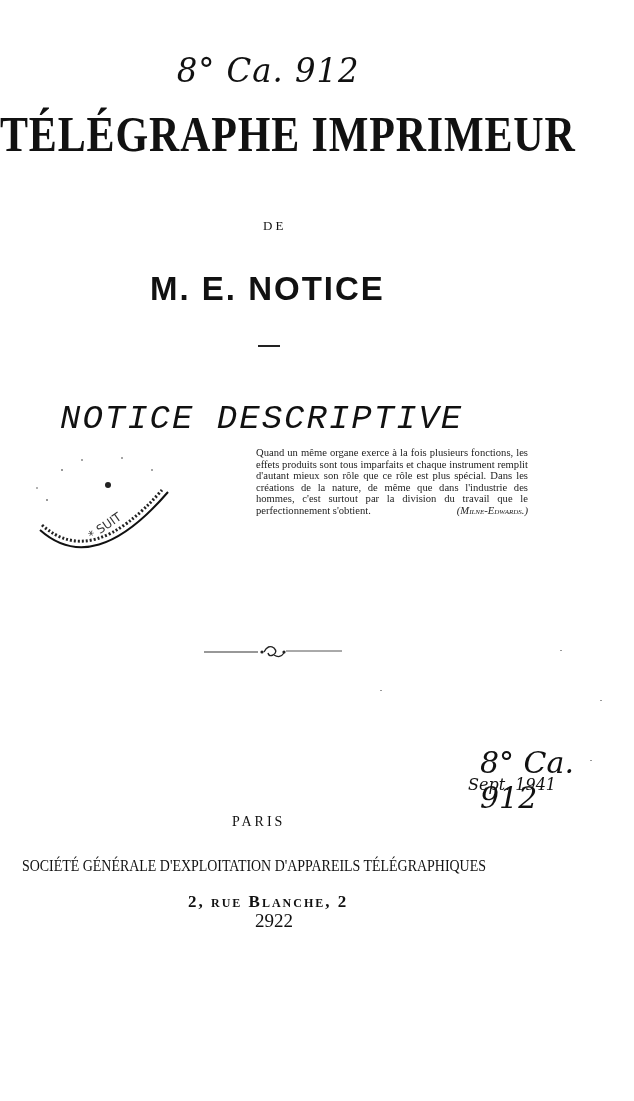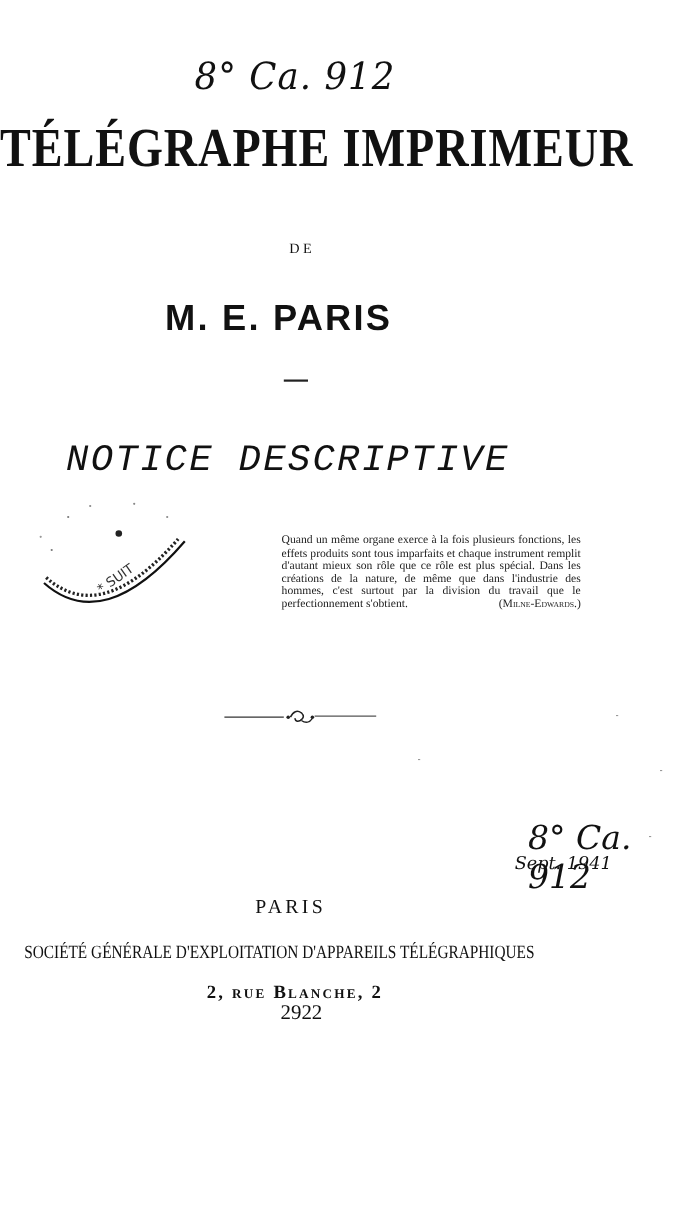--- a/index.html
+++ b/index.html
@@ -7,42 +7,42 @@
   .abs { position:absolute; }
   .hand { font-family:"DejaVu Serif", serif; font-style:italic; color:#111; }
   .serif { font-family:"Liberation Serif", serif; }
   .sans { font-family:"Liberation Sans", sans-serif; }
   #shelf-top { left:172px; top:50px; font-size:34px; letter-spacing:1px; transform:scaleX(0.95); }
   #title { left:0; top:105px; width:634px; font-size:50px; font-weight:bold; letter-spacing:1px; transform:scaleX(0.84); transform-origin:0 0; white-space:nowrap; }
   #de { left:0; width:634px; top:218px; font-size:13px; letter-spacing:3px; text-align:left; padding-left:263px; box-sizing:border-box; }
   #author { left:150px; top:270px; font-size:33px; font-weight:bold; letter-spacing:2px; }
   #dash { left:258px; top:345px; width:22px; height:2px; background:#222; }
   #notice { left:60px; top:400px; font-size:34px; font-style:italic; letter-spacing:2px; white-space:nowrap;font-family:Liberation Mono, monospace; }
-  #epigraph { left:256px; top:486px; width:272px; font-size:10.6px; line-height:11.6px; text-align:justify; color:#222; }
-  #epigraph .attr { float:right; font-variant:small-caps; }
+  #epigraph { left:256px; top:447px; width:272px; font-size:10.6px; line-height:11.6px; text-align:justify; color:#222; }
+  #epigraph .attr { float:right; font-variant:small-caps;font-style:italic; }
   #stamp { left:22px; top:430px; width:160px; height:130px; }
   #ornament { left:196px; top:640px; width:150px; height:22px; }
   #shelf-bottom { left:480px; top:745px; font-size:30px; }
   #shelf-date { left:468px; top:775px; font-size:16px; }
-  #paris { left:232px; top:814px; font-size:18px; letter-spacing:3px; }
+  #paris { left:232px; top:814px; font-size:14px; letter-spacing:3px; }
   #publisher { left:22px; top:856px; font-size:17px; white-space:nowrap; transform:scaleX(0.82); transform-origin:0 0; }
   #address { left:188px; top:892px; font-size:17px; letter-spacing:2px; font-variant:small-caps;font-weight:bold; }
   #year { left:255px; top:910px; font-size:19px; }
   .speck { position:absolute; background:#999; width:2px; height:1px; }
 </style>
 </head>
 <body>
 
 <div class="abs hand" id="shelf-top">8° Ca. 912</div>
 
 <div class="abs serif" id="title">TÉLÉGRAPHE IMPRIMEUR</div>
 
 <div class="abs serif" id="de">DE</div>
 
-<div class="abs sans" id="author">M. E. PARIS</div>
+<div class="abs sans" id="author">M. E. NOTICE</div>
 
 <div class="abs" id="dash"></div>
 
 <div class="abs serif" id="notice">NOTICE DESCRIPTIVE</div>
 
 <svg class="abs" id="stamp" viewBox="0 0 160 130">
   <path d="M20 95 Q70 140 140 60" stroke="#222" stroke-width="3" fill="none" stroke-dasharray="2 2"></path>
   <path d="M18 100 Q72 148 146 62" stroke="#111" stroke-width="2" fill="none"></path>
   <text x="70" y="110" font-family="DejaVu Sans, sans-serif" font-size="12" fill="#333" transform="rotate(-35 70 110)">* SUIT</text>
   <circle cx="86" cy="55" r="3" fill="#222"></circle>

